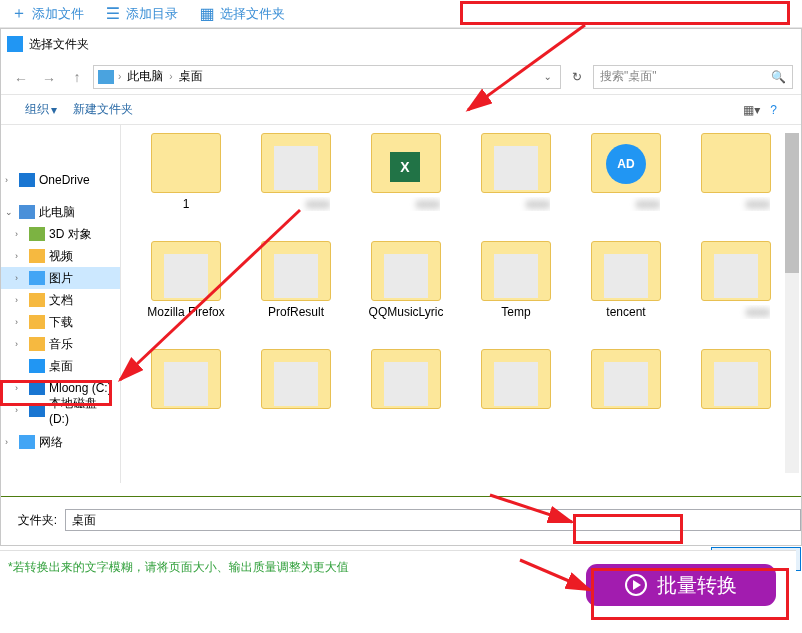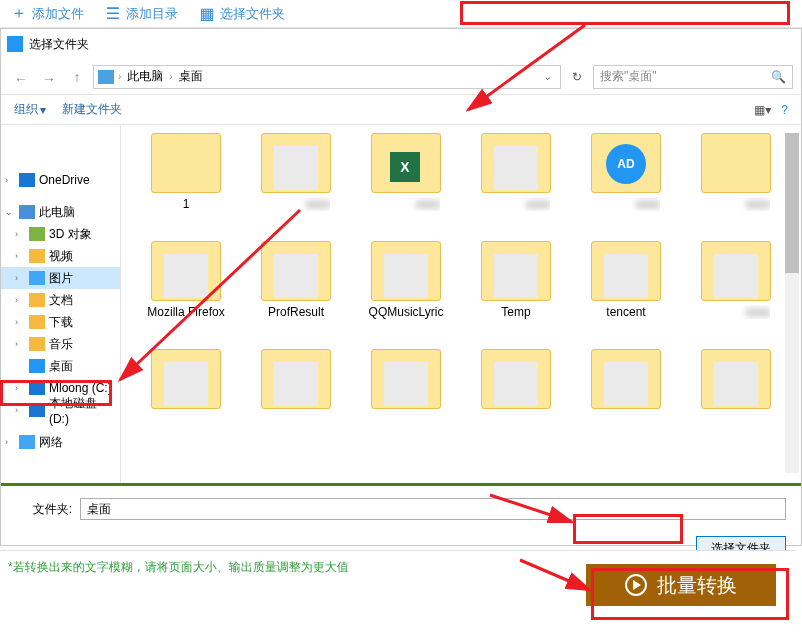--- a/index.html
+++ b/index.html
@@ -25,21 +25,21 @@
 .nav-arrow { width: 24px; height: 24px; display: flex; align-items: center; justify-content: center; color: #888; font-size: 14px; }
 .addr-bar { flex: 1; height: 24px; border: 1px solid #ccc; display: flex; align-items: center; padding: 0 4px; gap: 4px; }
 .addr-ico { width: 16px; height: 14px; background: #4aa3df; }
 .addr-crumb { font-size: 12px; padding: 0 2px; }
 .addr-sep { color: #888; font-size: 10px; }
 .addr-drop { margin-left: auto; color: #666; font-size: 10px; padding: 0 4px; }
 .refresh { width: 24px; height: 24px; display: flex; align-items: center; justify-content: center; color: #555; }
 .search { width: 200px; height: 24px; border: 1px solid #ccc; display: flex; align-items: center; padding: 0 6px; color: #888; }
 .search-ico { margin-left: auto; color: #888; }
 
-.tool-row { height: 30px; display: flex; align-items: center; padding: 0 13px; gap: 16px; border-bottom: 1px solid #e5e5e5; }
+.tool-row { height: 30px; display: flex; align-items: center; padding: 0 24px; gap: 16px; border-bottom: 1px solid #e5e5e5; }
 .tool-item { color: #2a6aa6; font-size: 12px; display: flex; align-items: center; gap: 2px; }
 .tool-right { margin-left: auto; display: flex; gap: 10px; align-items: center; color: #555; }
 
 .body-row { display: flex; height: 358px; }
 .tree { width: 120px; border-right: 1px solid #e5e5e5; overflow: hidden; padding-top: 4px; }
 .tree-item { display: flex; align-items: center; gap: 4px; height: 22px; padding-left: 4px; font-size: 12px; position: relative; }
 .tree-item .caret { width: 10px; color: #666; font-size: 9px; }
 .tree-item .tico { width: 16px; height: 14px; }
 .tree-item.sel { background: #cce8ff; }
 .tico-drive { background: #1976d2; }
@@ -56,33 +56,33 @@
 .scroll-thumb { position: absolute; top: 0; width: 14px; height: 140px; background: #c0c0c0; }
 .grid { display: grid; grid-template-columns: repeat(6, 1fr); gap: 8px 4px; }
 .item { display: flex; flex-direction: column; align-items: center; gap: 4px; height: 100px; }
 .item .thumb { width: 70px; height: 60px; background: #fce79a; border: 1px solid #e8c052; border-radius: 3px; position: relative; }
 .item .thumb.overlay::after { content: ""; position: absolute; left: 12px; top: 12px; width: 44px; height: 44px; background: #eaeaea; }
 .item .thumb.excel::after { content: "X"; position: absolute; left: 18px; top: 18px; width: 30px; height: 30px; background: #217346; color: #fff; display: flex; align-items: center; justify-content: center; font-weight: bold; font-size: 14px; }
 .item .thumb.ad::after { content: "AD"; position: absolute; left: 14px; top: 10px; width: 40px; height: 40px; background: #2196f3; color: #fff; border-radius: 50%; display: flex; align-items: center; justify-content: center; font-size: 12px; font-weight: bold; }
 .item .label { font-size: 12px; text-align: center; white-space: nowrap; overflow: hidden; text-overflow: ellipsis; max-width: 100px; }
 .item .label.blur { color: transparent; text-shadow: 0 0 6px #666; padding-left: 44px; }
 
-.footer { border-top: 3px solid #4d7c0f; padding: 12px 15px; }
+.footer { border-top: 1px solid #4d7c0f; padding: 12px 0; margin-top: 13px; }
 .fld-row { display: flex; align-items: center; gap: 8px; margin-bottom: 16px; }
 .fld-label { font-size: 12px; width: 56px; text-align: right; }
 .fld-input { flex: 1; height: 22px; border: 1px solid #abadb3; padding: 0 6px; font-size: 12px; }
 .btn-row { display: flex; justify-content: flex-end; gap: 10px; }
 .btn { width: 90px; height: 24px; border: 1px solid #adadad; background: #e1e1e1; font-size: 12px; }
 .btn.primary { border: 1px solid #0078d7; background: #e5f1fb; }
 
 .annot-select { position: absolute; left: 573px; top: 514px; width: 110px; height: 30px; border: 3px solid #ec1c24; pointer-events: none; z-index: 100; }
 
 .bottom { position: absolute; top: 550px; left: 0; width: 796px; height: 70px; background: #fff; border-top: 1px solid #e0e0e0; padding: 8px; }
 .hint { color: #32a03c; font-size: 12px; }
-.batch-btn { position: absolute; right: 20px; bottom: 14px; width: 190px; height: 42px; background: #a16207; color: #fff; display: flex; align-items: center; justify-content: center; gap: 10px; font-size: 20px; }
+.batch-btn { position: absolute; right: 20px; bottom: 14px; width: 190px; height: 42px; background: #a21caf; color: #fff; display: flex; align-items: center; justify-content: center; gap: 10px; font-size: 20px; border-radius: 11px; }
 .batch-btn .play { width: 22px; height: 22px; border: 2px solid #fff; border-radius: 50%; display: flex; align-items: center; justify-content: center; }
 .batch-btn .play::after { content: ""; border-left: 8px solid #fff; border-top: 5px solid transparent; border-bottom: 5px solid transparent; margin-left: 2px; }
 .annot-batch { position: absolute; left: 591px; top: 568px; width: 198px; height: 52px; border: 3px solid #ec1c24; pointer-events: none; z-index: 100; }
 
 svg.arrow { position: absolute; pointer-events: none; z-index: 99; }
 </style>
 </head>
 <body>
 
 <div class="top-toolbar">

